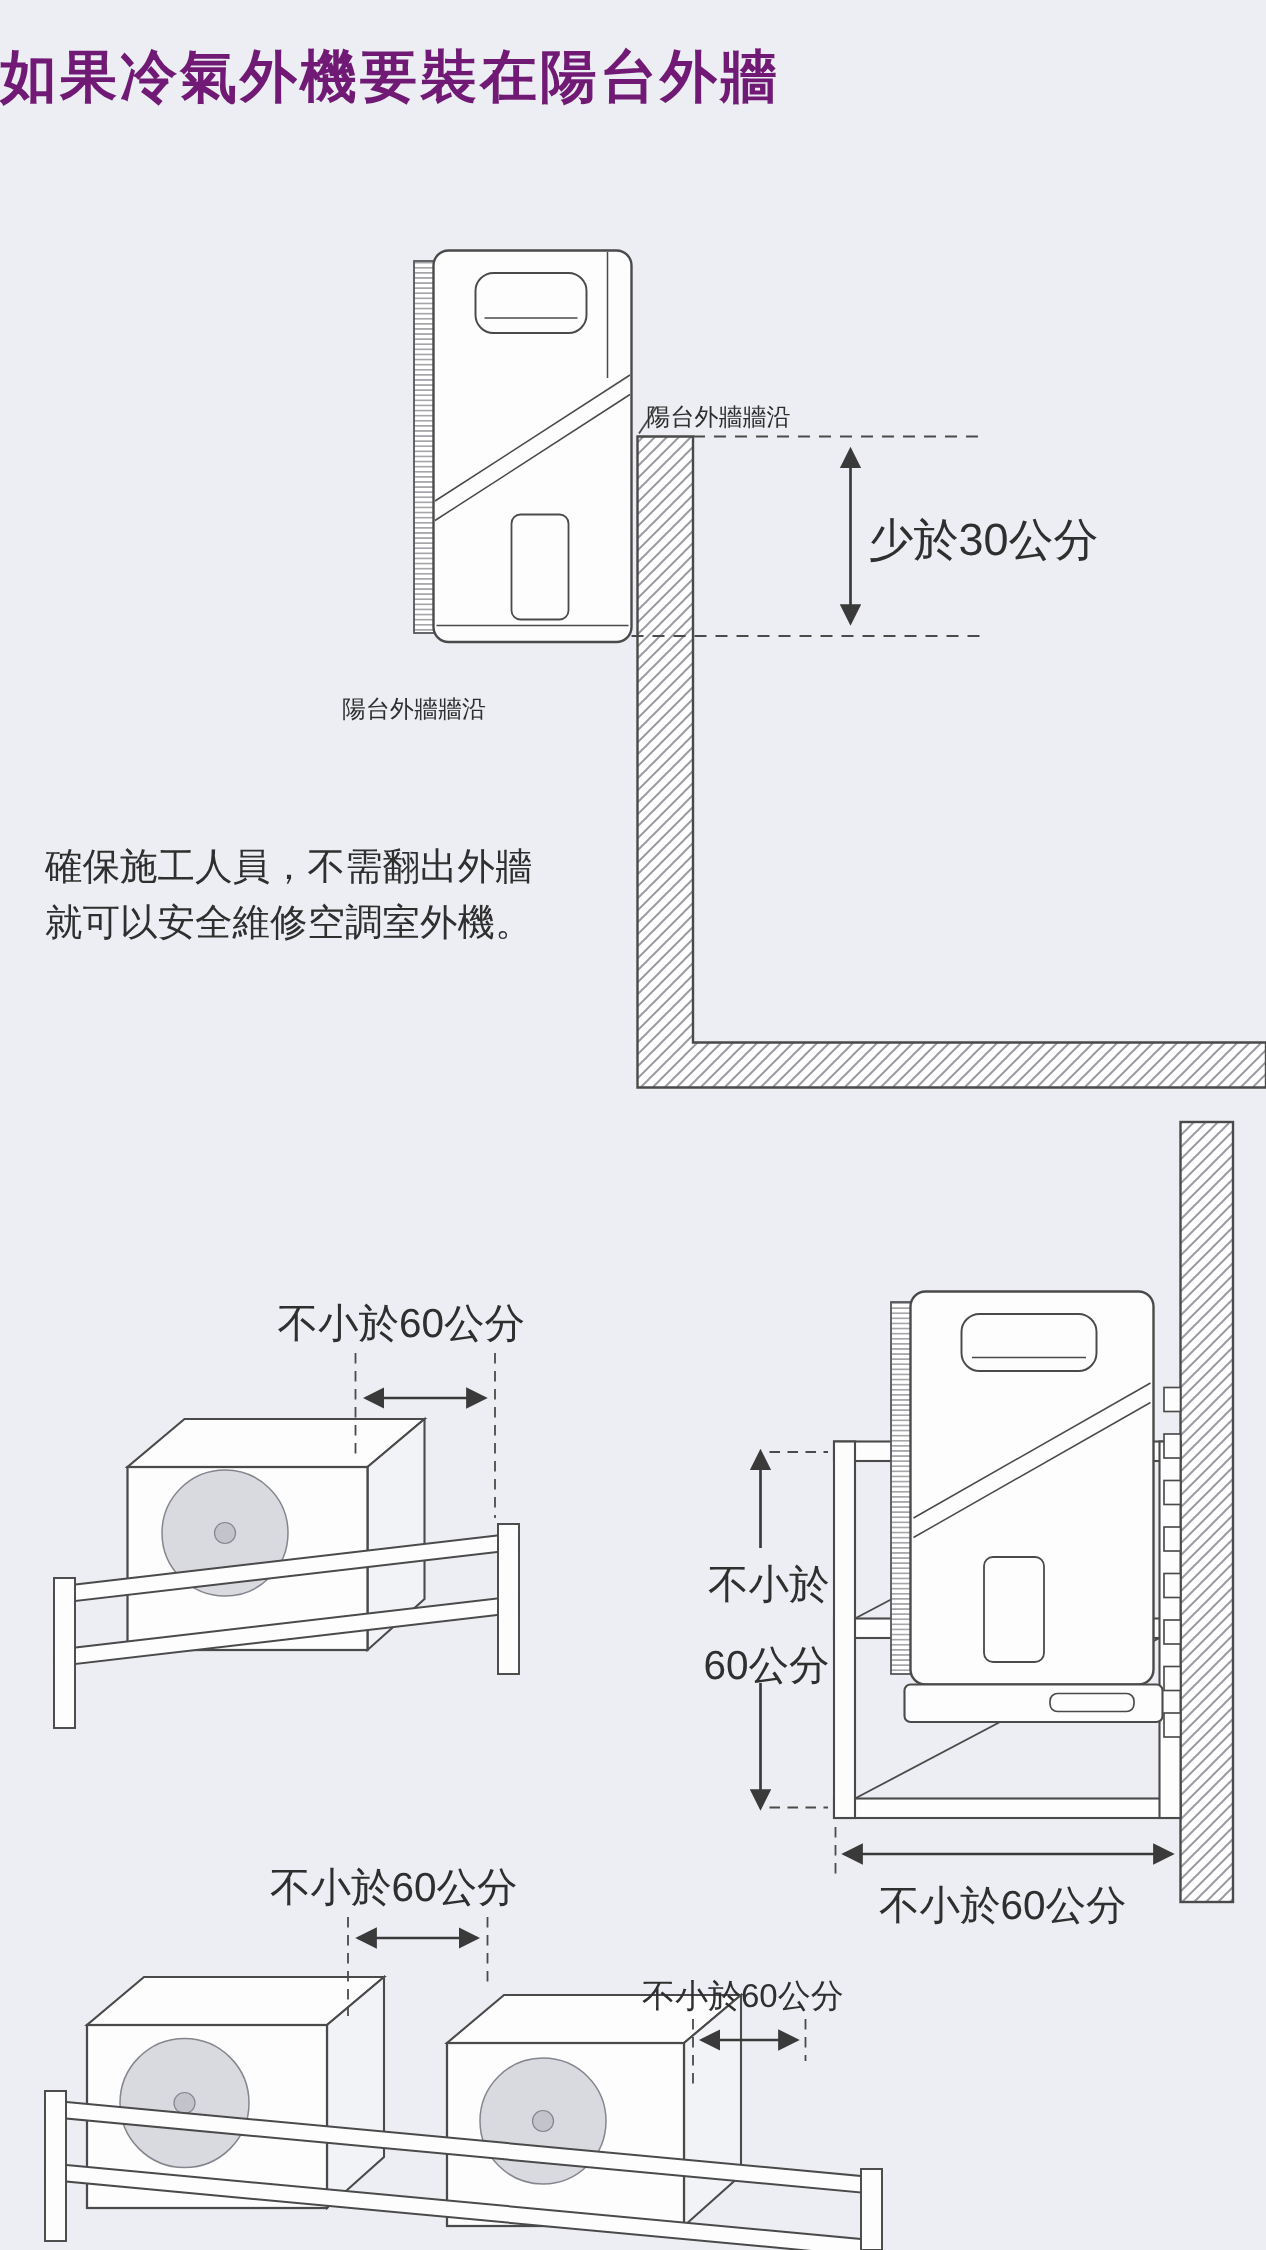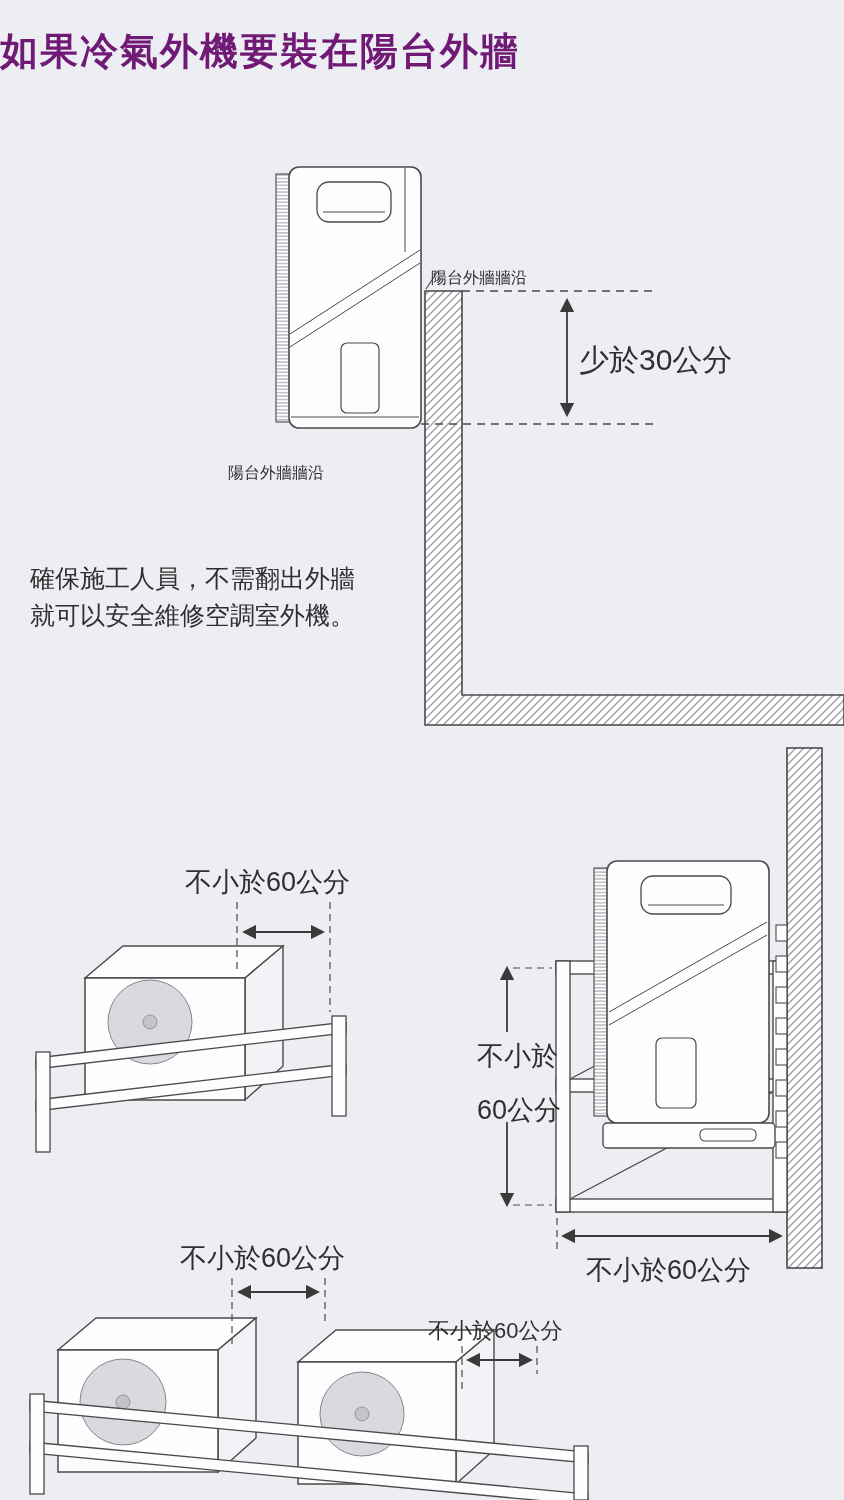--- a/index.html
+++ b/index.html
@@ -14,21 +14,21 @@
     position:absolute; left:0; width:844px; 
     font-weight:800; font-size:38px; color:#701a75; letter-spacing:2px;
     white-space:nowrap;
   }
   .lbl { position:absolute; white-space:nowrap; color:#2f2f2f; }
   .lbl.s24 { font-size:16px;margin-top:25px; }
   .lbl.s25 { font-size:25px; line-height:37px; }
   .lbl.s27 { font-size:27px; }
   .lbl.s30 { font-size:30px; }
   .lbl.s22 { font-size:22px; }
-  .lbl.center { text-align:left;margin-left:24px; }
+  .lbl.center { text-align:right; }
 </style>
 </head>
 <body>
 
 <div class="page">
 
   <svg class="art" width="844" height="1500" viewBox="0 0 844 1500">
     <defs>
       <pattern id="hatch" width="8" height="8" patternUnits="userSpaceOnUse">
         <path d="M-2,10 L10,-2 M-2,2 L2,-2 M6,10 L10,6" stroke="#9a9aa2" stroke-width="1.3" fill="none"></path>

